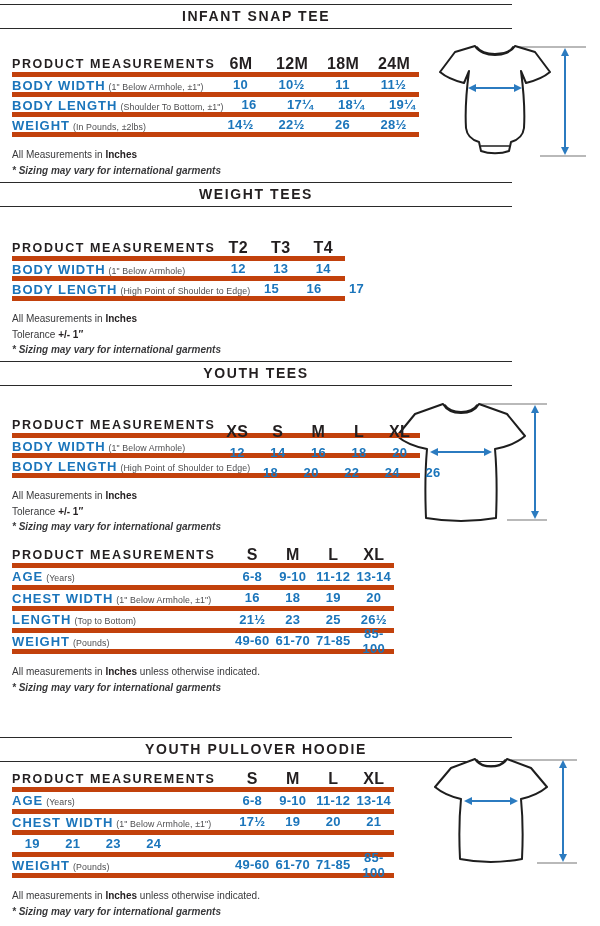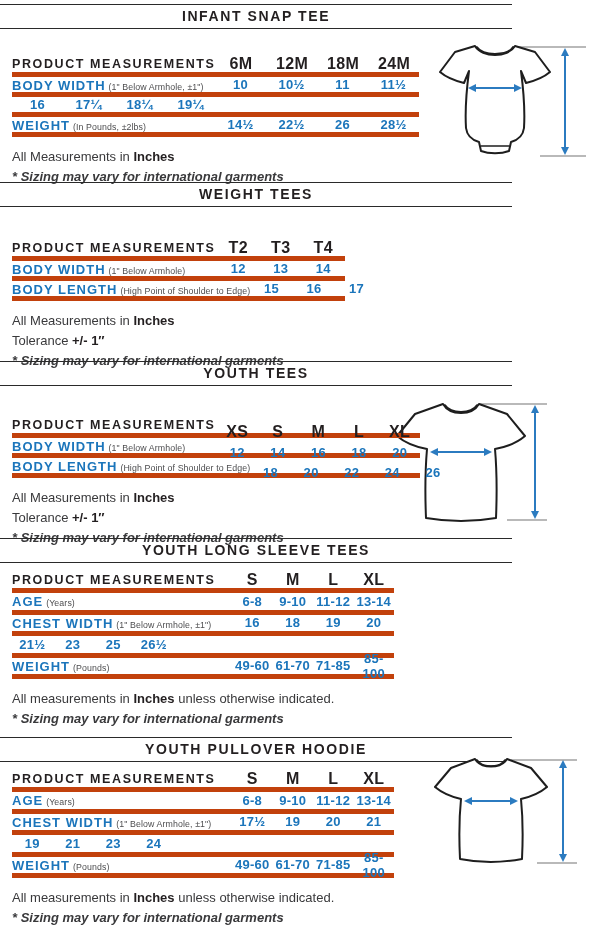--- a/index.html
+++ b/index.html
@@ -34,21 +34,21 @@
   .s1 .val{flex:0 0 51px;}
   .s2 .val{flex:0 0 42.5px;}
   .s3 .val{flex:0 0 40.6px;margin-top:14px;}
   .s4 .val,.s5 .val{flex:0 0 40.5px;}
   .hd-lbl{font-weight:bold;font-size:12.5px;letter-spacing:1.6px;}
   .val{text-align:center;}
   .val-h{font-weight:bold;font-size:16px;letter-spacing:.4px;color:#231f20;}
   .rl{color:#1b75bb;font-weight:bold;font-size:13px;letter-spacing:1px;}
   .rn{color:#4d4d4f;font-size:8.8px;margin-left:3px;letter-spacing:.1px;}
   .vblue{color:#1b75bb;font-weight:bold;font-size:13px;letter-spacing:.3px;}
-  .fns{margin:10px 15px 0 12px;font-size:13px;line-height:1.55;color:#39393b;}
+  .fns{margin:10px 15px 0 12px;font-size:10px;line-height:1.55;color:#39393b;}
   .fn b{color:#231f20;}
   .fn-sizing{font-style:italic;font-weight:bold;}
   .art{position:absolute;z-index:1;}
   .a1{left:420px;top:34px;}
   .a2{left:385px;top:212px;}
   .a3{left:425px;top:390px;}
   svg .garment{fill:#fff;stroke:#1e1e1e;stroke-width:2;stroke-linejoin:round;stroke-linecap:round;}
   svg .detail{fill:none;stroke:#1e1e1e;stroke-width:1.6;stroke-linecap:round;}
   svg .ref{stroke:#b9b9b9;stroke-width:2;}
   svg .arw{stroke:#2b7bc0;stroke-width:2;}
@@ -70,20 +70,21 @@
       <div class="cell val val-h">24M</div>
     </div>
     <div class="trow">
       <div class="cell lbl"><span class="rl">BODY WIDTH</span><span class="rn">(1" Below Armhole, ±1")</span></div>
       <div class="cell val vblue">10</div>
       <div class="cell val vblue">10½</div>
       <div class="cell val vblue">11</div>
       <div class="cell val vblue">11½</div>
     </div>
     <div class="trow">
+      <div class="cell lbl"><span class="rl">BODY LENGTH</span><span class="rn">(Shoulder To Bottom, ±1")</span></div>
       <div class="cell val vblue">16</div>
       <div class="cell val vblue">17¼</div>
       <div class="cell val vblue">18¼</div>
       <div class="cell val vblue">19¼</div>
     </div>
     <div class="trow">
       <div class="cell lbl"><span class="rl">WEIGHT</span><span class="rn">(In Pounds, ±2lbs)</span></div>
       <div class="cell val vblue">14½</div>
       <div class="cell val vblue">22½</div>
       <div class="cell val vblue">26</div>
@@ -213,23 +214,20 @@
       <g>
         <line class="arw" x1="138" y1="14" x2="138" y2="107"></line>
         <polygon class="ah" points="138,9 134,17 142,17"></polygon>
         <polygon class="ah" points="138,111 134,103 142,103"></polygon>
       </g>
     </svg>
   </div>
 </div>
 
 <div class="sec s4">
-  <div class="sec-head">
-    <div class="sec-title">YOUTH LONG SLEEVE TEES</div>
-  </div>
   <div class="tbl">
     <div class="trow thead">
       <div class="cell lbl hd-lbl">PRODUCT MEASUREMENTS</div>
       <div class="cell val val-h">S</div>
       <div class="cell val val-h">M</div>
       <div class="cell val val-h">L</div>
       <div class="cell val val-h">XL</div>
     </div>
     <div class="trow">
       <div class="cell lbl"><span class="rl">AGE</span><span class="rn">(Years)</span></div>
@@ -239,20 +237,21 @@
       <div class="cell val vblue">13-14</div>
     </div>
     <div class="trow">
       <div class="cell lbl"><span class="rl">CHEST WIDTH</span><span class="rn">(1" Below Armhole, ±1")</span></div>
       <div class="cell val vblue">16</div>
       <div class="cell val vblue">18</div>
       <div class="cell val vblue">19</div>
       <div class="cell val vblue">20</div>
     </div>
     <div class="trow">
+      <div class="cell lbl"><span class="rl">LENGTH</span><span class="rn">(Top to Bottom)</span></div>
       <div class="cell val vblue">21½</div>
       <div class="cell val vblue">23</div>
       <div class="cell val vblue">25</div>
       <div class="cell val vblue">26½</div>
     </div>
     <div class="trow">
       <div class="cell lbl"><span class="rl">WEIGHT</span><span class="rn">(Pounds)</span></div>
       <div class="cell val vblue">49-60</div>
       <div class="cell val vblue">61-70</div>
       <div class="cell val vblue">71-85</div>

